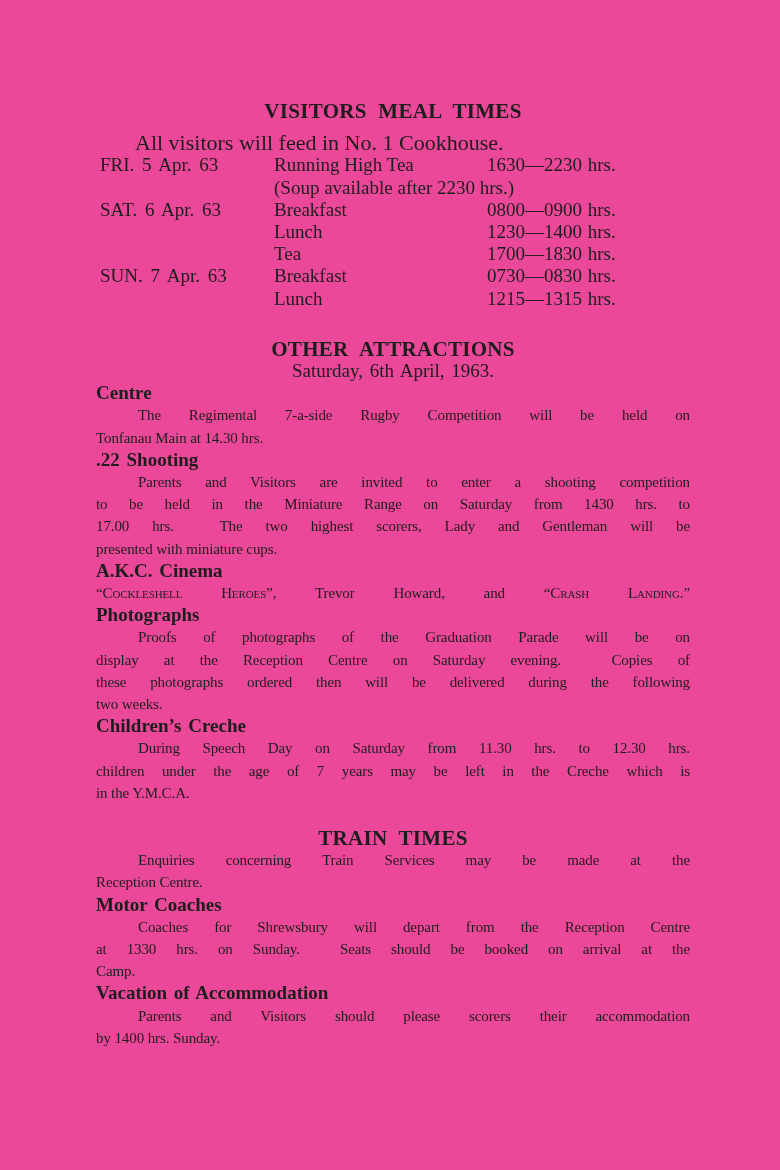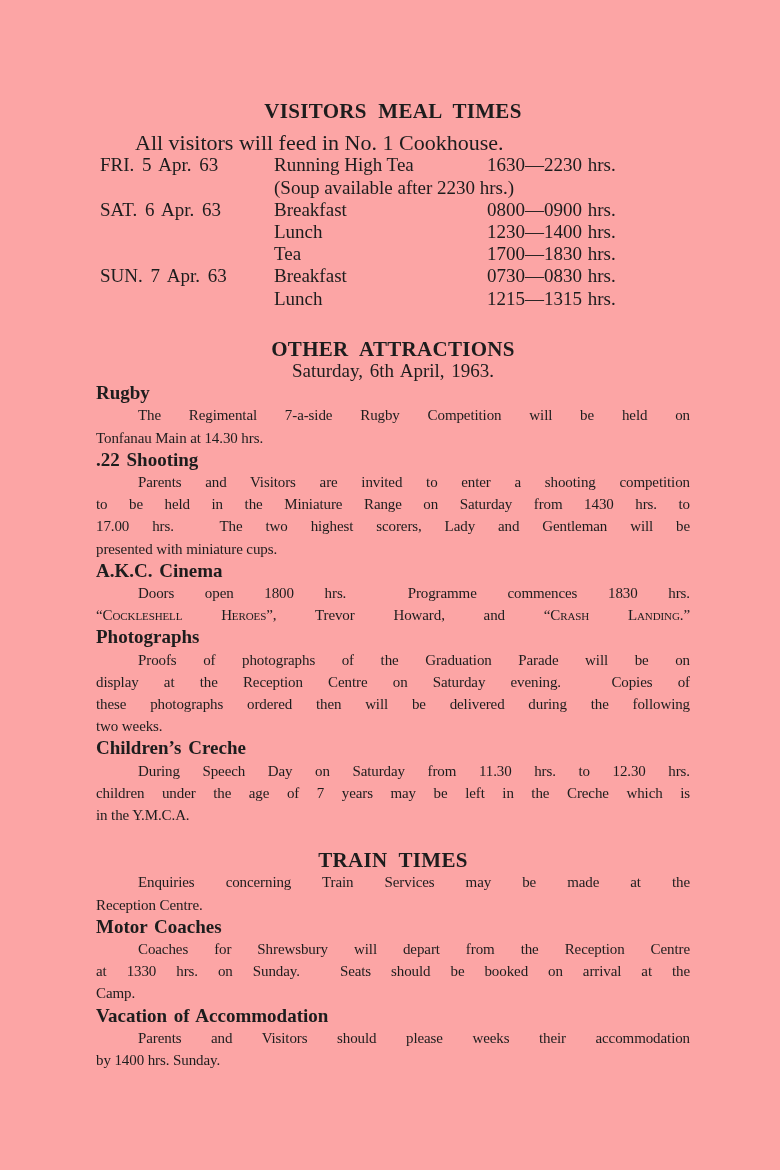--- a/index.html
+++ b/index.html
@@ -1,19 +1,19 @@
 <!DOCTYPE html>
 <html><head>
 <meta charset="utf-8">
 <style>
   html,body { margin:0; padding:0; background:#e9e9e9; }
   .page {
     position:relative;
     width:780px; height:1170px;
-    background:#fca5a5;
+    background:#ec4899;
     font-family:"Liberation Serif", serif;
     color:#1d1d1d;
     overflow:hidden;
     margin:0 auto;
   }
   .col {
     position:absolute; left:96px; top:0; width:594px;
   }
   .doc-title {
     text-align:center;
@@ -103,30 +103,29 @@
             <span class="mmeal">Lunch</span>
             <span class="mtime">1215—1315 hrs.</span>
           </div>
         </div>
     </section>
 
     <section>
       <h1 class="doc-title title-attract">OTHER ATTRACTIONS</h1>
       <div class="subtitle">Saturday, 6th April, 1963.</div>
       <div>
-          <div class="phead">Rugby</div>
+          <div class="phead">Centre</div>
           <div class="line indent j">The Regimental 7-a-side Rugby Competition will be held on</div>
           <div class="line">Tonfanau Main at 14.30 hrs.</div>
           <div class="phead">.22 Shooting</div>
           <div class="line indent j">Parents and Visitors are invited to enter a shooting competition</div>
           <div class="line j">to be held in the Miniature Range on Saturday from 1430 hrs. to</div>
           <div class="line j">17.00 hrs.  The two highest scorers, Lady and Gentleman will be</div>
           <div class="line">presented with miniature cups.</div>
           <div class="phead">A.K.C. Cinema</div>
-          <div class="line indent j">Doors open 1800 hrs.  Programme commences 1830 hrs.</div>
           <div class="line j"><span>“</span><span class="sc">Cockleshell Heroes</span><span>”, Trevor Howard, and “</span><span class="sc">Crash Landing.</span><span>”</span></div>
           <div class="phead">Photographs</div>
           <div class="line indent j">Proofs of photographs of the Graduation Parade will be on</div>
           <div class="line j">display at the Reception Centre on Saturday evening.  Copies of</div>
           <div class="line j">these photographs ordered then will be delivered during the following</div>
           <div class="line">two weeks.</div>
           <div class="phead">Children’s Creche</div>
           <div class="line indent j">During Speech Day on Saturday from 11.30 hrs. to 12.30 hrs.</div>
           <div class="line j">children under the age of 7 years may be left in the Creche which is</div>
           <div class="line">in the Y.M.C.A.</div>
@@ -136,19 +135,19 @@
     <section>
       <h1 class="doc-title title-trains">TRAIN TIMES</h1>
       <div>
           <div class="line indent j">Enquiries concerning Train Services may be made at the</div>
           <div class="line">Reception Centre.</div>
           <div class="phead">Motor Coaches</div>
           <div class="line indent j">Coaches for Shrewsbury will depart from the Reception Centre</div>
           <div class="line j">at 1330 hrs. on Sunday.  Seats should be booked on arrival at the</div>
           <div class="line">Camp.</div>
           <div class="phead">Vacation of Accommodation</div>
-          <div class="line indent j">Parents and Visitors should please weeks their accommodation</div>
+          <div class="line indent j">Parents and Visitors should please scorers their accommodation</div>
           <div class="line">by 1400 hrs. Sunday.</div>
         </div>
     </section>
 
   </div>
 </div>
 
 </body></html>

